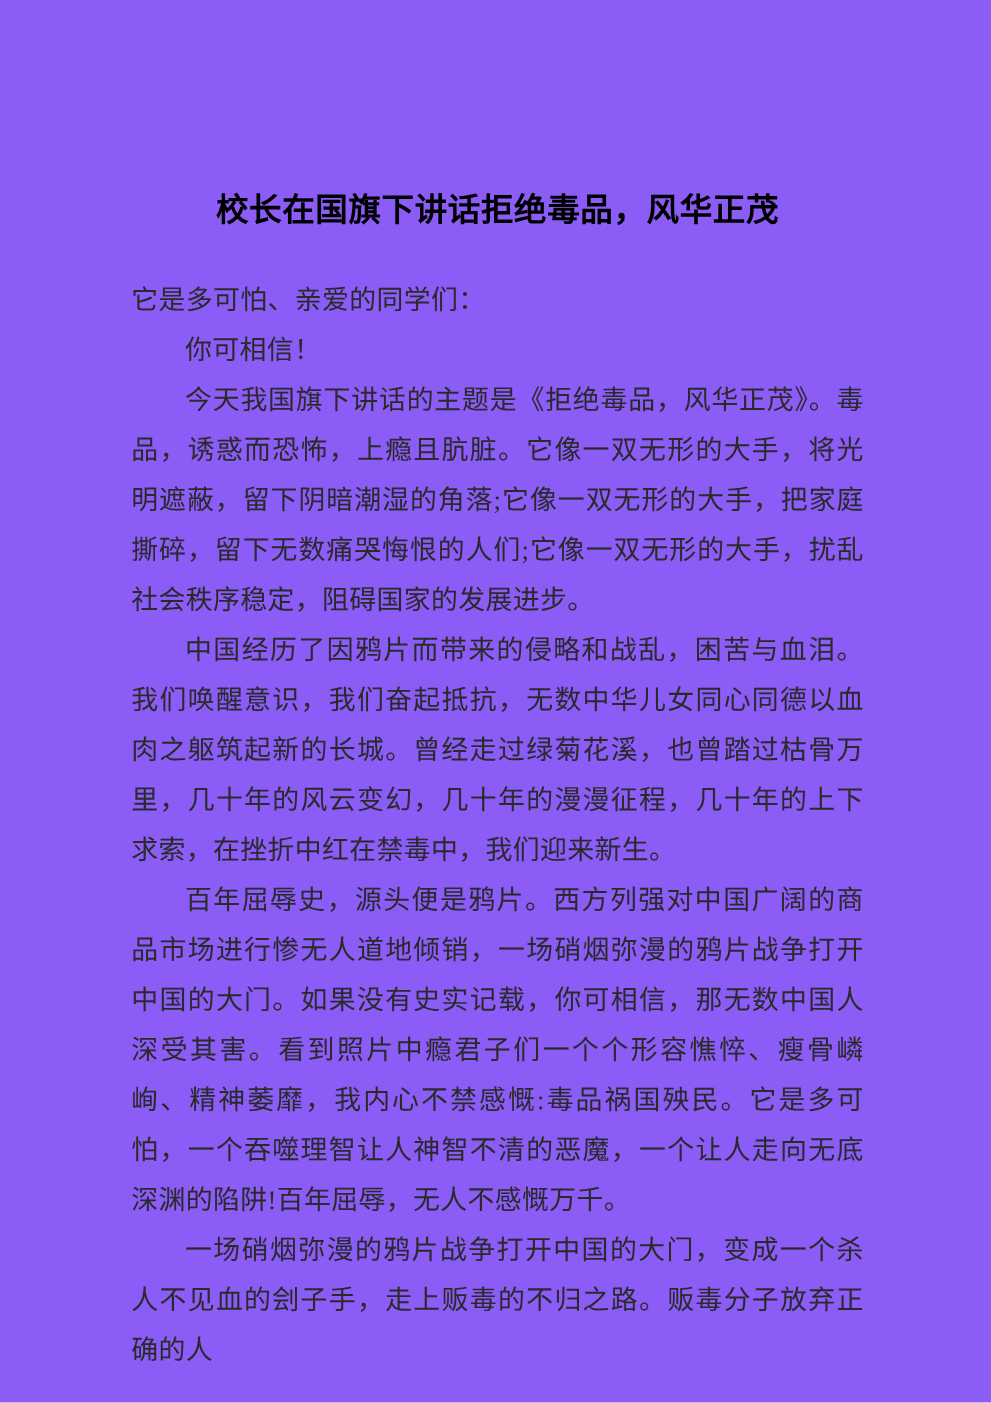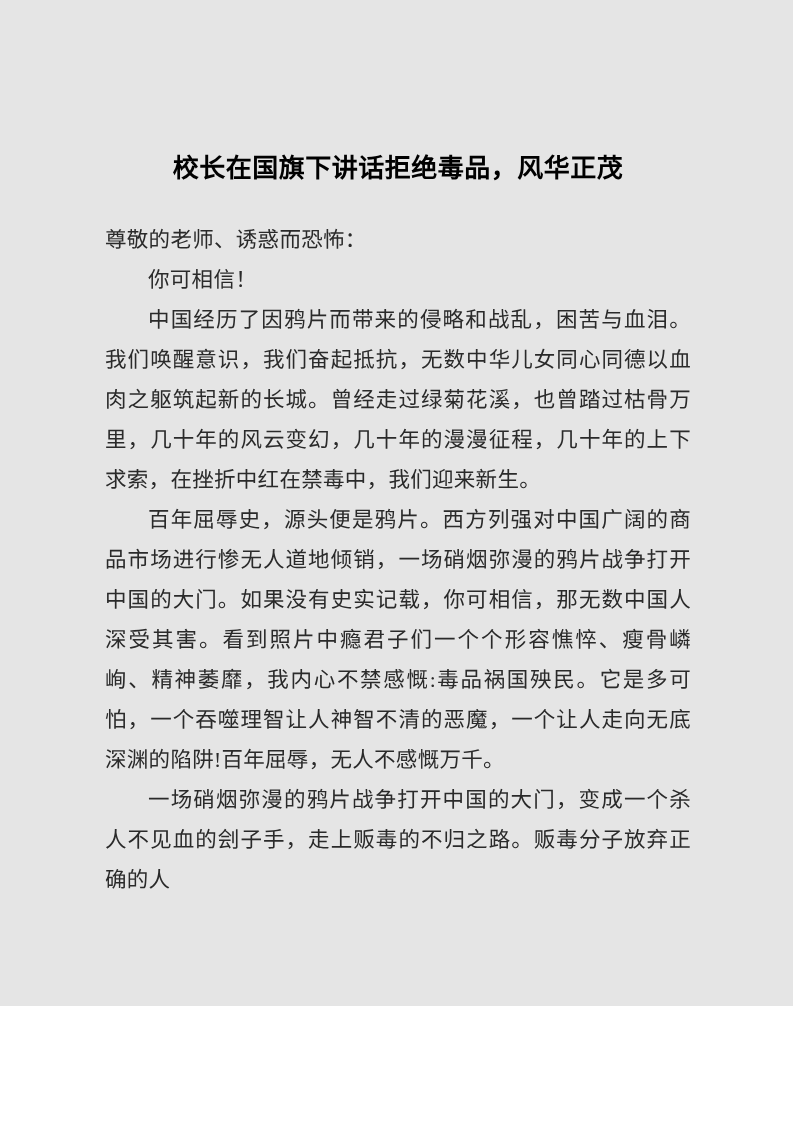--- a/index.html
+++ b/index.html
@@ -5,23 +5,23 @@
 <style>
   html, body {
     margin: 0;
     padding: 0;
     background: #ffffff;
   }
 
   .page {
     position: relative;
     width: 793px;
-    height: 1006px;
+    height: 1122px;
     margin: 0 auto;
-    background: #e5e5e5;
+    background: #8b5cf6;
     overflow: hidden;
     box-sizing: border-box;
   }
 
   .doc-body {
     position: absolute;
     left: 105px;
     top: 0;
     width: 586px;
   }
@@ -61,21 +61,22 @@
 </style>
 </head>
 <body>
 
 <div class="page">
   <div class="doc-body">
 
     <h1 class="doc-title">校长在国旗下讲话拒绝毒品，风华正茂</h1>
 
     <div class="paragraphs">
-      <p class="para">尊敬的老师、诱惑而恐怖：</p>
+      <p class="para">它是多可怕、亲爱的同学们：</p>
       <p class="para indent">你可相信！</p>
+      <p class="para indent">今天我国旗下讲话的主题是《拒绝毒品，风华正茂》。毒品，诱惑而恐怖，上瘾且肮脏。它像一双无形的大手，将光明遮蔽，留下阴暗潮湿的角落;它像一双无形的大手，把家庭撕碎，留下无数痛哭悔恨的人们;它像一双无形的大手，扰乱社会秩序稳定，阻碍国家的发展进步。</p>
       <p class="para indent">中国经历了因鸦片而带来的侵略和战乱，困苦与血泪。我们唤醒意识，我们奋起抵抗，无数中华儿女同心同德以血肉之躯筑起新的长城。曾经走过绿菊花溪，也曾踏过枯骨万里，几十年的风云变幻，几十年的漫漫征程，几十年的上下求索，在挫折中红在禁毒中，我们迎来新生。</p>
       <p class="para indent">百年屈辱史，源头便是鸦片。西方列强对中国广阔的商品市场进行惨无人道地倾销，一场硝烟弥漫的鸦片战争打开中国的大门。如果没有史实记载，你可相信，那无数中国人深受其害。看到照片中瘾君子们一个个形容憔悴、瘦骨嶙峋、精神萎靡，我内心不禁感慨:毒品祸国殃民。它是多可怕，一个吞噬理智让人神智不清的恶魔，一个让人走向无底深渊的陷阱!百年屈辱，无人不感慨万千。</p>
       <p class="para indent">一场硝烟弥漫的鸦片战争打开中国的大门，变成一个杀人不见血的刽子手，走上贩毒的不归之路。贩毒分子放弃正确的人</p>
     </div>
 
   </div>
 </div>
 
 </body></html>

